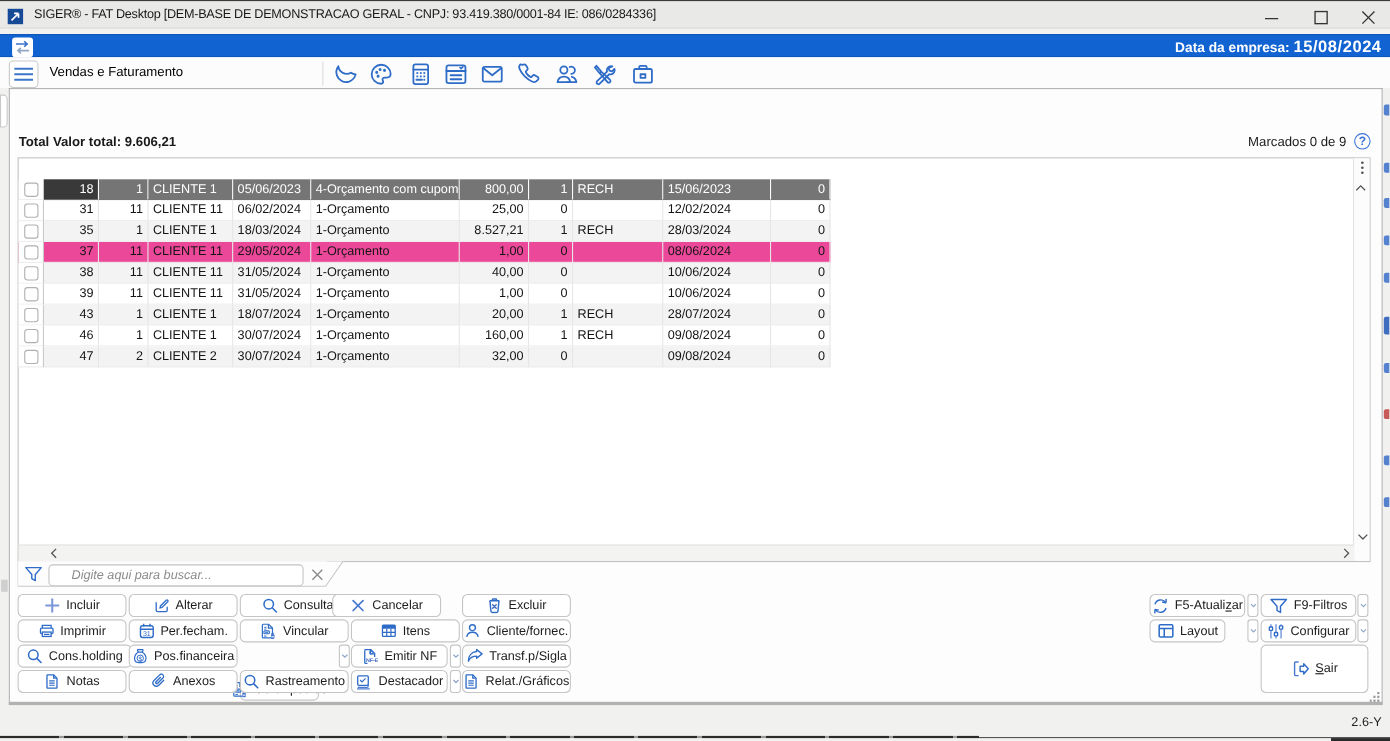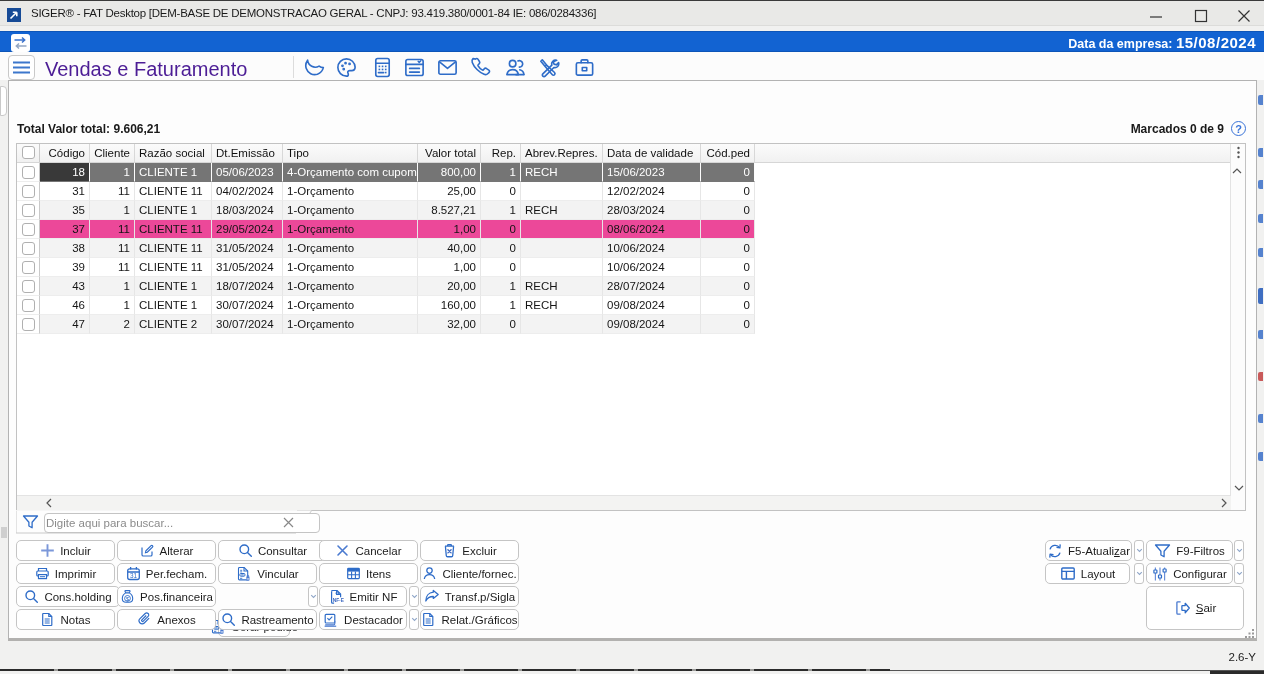--- a/index.html
+++ b/index.html
@@ -45,21 +45,21 @@
     <div class="abs" style="left:11px;top:1.5px;width:19px;height:18px;background:#fff;border-radius:3px"><svg width="19" height="18" viewBox="0 0 19 18">
         <path d="M3.5 6h10M11 3.5L13.7 6 11 8.5" stroke="#3a72cc" stroke-width="1.5" fill="none"></path>
         <path d="M15.5 12h-10M8 9.5L5.3 12 8 14.5" stroke="#93a7c4" stroke-width="1.5" fill="none"></path>
       </svg></div>
     <div class="t" style="right:8px">Data da empresa: <span style="font-size:15px;letter-spacing:0.5px">15/08/2024</span></div>
   </div>
 <div class="toolbar">
     <div class="abs" style="left:8px;top:3px;width:27px;height:25px;border:1px solid #c9c9c9;border-radius:4px;background:#fff"><svg width="25" height="23">
         <path d="M4 6.5h17M4 11.5h17M4 16.5h17" stroke="#3c77cc" stroke-width="2"></path>
       </svg></div>
-    <div class="abs" style="left:45px;top:6px;font-size:20px;color:#4c1d95">Vendas e Faturamento</div>
+    <div class="abs" style="left:45px;top:6px;font-size:12px;color:#000000">Vendas e Faturamento</div>
     <div class="abs" style="left:293px;top:4px;width:1px;height:22px;background:#dcdcdc"></div>
     <svg class="tbtn" style="left:304px" viewBox="0 0 24 24" fill="none" stroke="#2e6cc8" stroke-width="1.7" stroke-linecap="round" stroke-linejoin="round">
       <g>
         <path d="M16.5 13.5A8 8 0 0 1 7 3.9 9.7 9.7 0 0 0 3 11.8 9.2 9.2 0 0 0 12.2 21a9.7 9.7 0 0 0 8-4.6 8 8 0 0 1-3.7-2.9z" transform="translate(-1,-1.5) rotate(-18 12 12)"></path>
       </g>
     </svg>
     <svg class="tbtn" style="left:335px" viewBox="0 0 24 24" fill="none" stroke="#2e6cc8" stroke-width="1.7" stroke-linecap="round" stroke-linejoin="round">
       <g>
         <path d="M12 3a9 9 0 1 0 0 18c1.2 0 1.9-.8 1.9-1.8 0-.9-.6-1.4-.6-2.2 0-1 .8-1.8 2-1.8h2.1A3.7 3.7 0 0 0 21 11.6C20.8 6.8 16.8 3 12 3z"></path>
         <circle cx="7.8" cy="10.2" r="0.6" fill="#2e6cc8"></circle>
@@ -119,39 +119,24 @@
     <svg class="tbtn" style="left:573px" viewBox="0 0 24 24" fill="none" stroke="#2e6cc8" stroke-width="1.7" stroke-linecap="round" stroke-linejoin="round">
       <g>
         <rect x="3.5" y="7" width="17" height="13" rx="1.6"></rect>
         <path d="M8.5 7V5.2c0-.7.5-1.2 1.2-1.2h4.6c.7 0 1.2.5 1.2 1.2V7"></path>
         <rect x="9.7" y="12" width="4.6" height="3.4" fill="#fff"></rect>
       </g>
     </svg>
   </div>
 <div class="dlg">
     <div class="abs" style="left:8px;top:41px;font-size:12px;font-weight:bold;color:#1a1a1a">Total Valor total: 9.606,21</div>
-    <div class="abs" style="right:32px;top:41px;font-size:12px;font-weight:bold;color:#1a1a1a">Marcados 0 de 9</div>
+    <div class="abs" style="right:32px;top:41px;font-size:12px;font-weight:normal;color:#1a1a1a">Marcados 0 de 9</div>
     <div class="abs" style="right:10px;top:40px;width:15px;height:15px;border:1.5px solid #3973d8;border-radius:50%;color:#3973d8;font-size:11px;font-weight:bold;text-align:center;line-height:15px">?</div>
   </div>
 <div class="grid" style="left:16px;top:143px;width:1230px;height:368px">
-    <div class="hdr" style="width:1213px">
-      <div class="cell" style="left:0;width:23px;border-right-color:#c9c9c9">
-        <span class="cb" style="top:2px"></span>
-      </div>
-      <div class="cell r" style="left:23px;width:50px">Código</div>
-      <div class="cell r" style="left:73px;width:45px">Cliente</div>
-      <div class="cell l" style="left:118px;width:77px">Razão social</div>
-      <div class="cell l" style="left:195px;width:71px">Dt.Emissão</div>
-      <div class="cell l" style="left:266px;width:135px">Tipo</div>
-      <div class="cell r" style="left:401px;width:63px">Valor total</div>
-      <div class="cell r" style="left:464px;width:40px">Rep.</div>
-      <div class="cell l" style="left:504px;width:82px">Abrev.Repres.</div>
-      <div class="cell l" style="left:586px;width:98px">Data de validade</div>
-      <div class="cell r" style="left:684px;width:54px">Cód.ped</div>
-    </div>
     <div class="row sel" style="top:19px;width:738px;">
       <div class="cell c0" style="left:0;width:23px;background:#fff;border-right-color:#c9c9c9">
         <span class="cb"></span>
       </div>
       <div class="cell c1 r" style="left:23px;width:50px">18</div>
       <div class="cell c2 r" style="left:73px;width:45px">1</div>
       <div class="cell c3 l" style="left:118px;width:77px">CLIENTE 1</div>
       <div class="cell c4 l" style="left:195px;width:71px">05/06/2023</div>
       <div class="cell c5 l" style="left:266px;width:135px">4-Orçamento com cupom</div>
       <div class="cell c6 r" style="left:401px;width:63px">800,00</div>
@@ -160,21 +145,21 @@
       <div class="cell c9 l" style="left:586px;width:98px">15/06/2023</div>
       <div class="cell c10 r" style="left:684px;width:54px">0</div>
     </div>
     <div class="row" style="top:38px;width:738px;background:#fff">
       <div class="cell c0" style="left:0;width:23px;background:#fff;border-right-color:#c9c9c9">
         <span class="cb"></span>
       </div>
       <div class="cell c1 r" style="left:23px;width:50px">31</div>
       <div class="cell c2 r" style="left:73px;width:45px">11</div>
       <div class="cell c3 l" style="left:118px;width:77px">CLIENTE 11</div>
-      <div class="cell c4 l" style="left:195px;width:71px">04/02/2024</div>
+      <div class="cell c4 l" style="left:195px;width:71px">06/02/2024</div>
       <div class="cell c5 l" style="left:266px;width:135px">1-Orçamento</div>
       <div class="cell c6 r" style="left:401px;width:63px">25,00</div>
       <div class="cell c7 r" style="left:464px;width:40px">0</div>
       <div class="cell c8 l" style="left:504px;width:82px"></div>
       <div class="cell c9 l" style="left:586px;width:98px">12/02/2024</div>
       <div class="cell c10 r" style="left:684px;width:54px">0</div>
     </div>
     <div class="row" style="top:57px;width:738px;background:#f3f3f3">
       <div class="cell c0" style="left:0;width:23px;background:#fff;border-right-color:#c9c9c9">
         <span class="cb"></span>
@@ -300,21 +285,21 @@
       <path d="M2 1l4 4-4 4" stroke="#555" stroke-width="1.2" fill="none"></path>
     </svg>
   </div>
 <svg class="abs" style="left:16px;top:510px" width="300" height="24">
     <path d="M0 0v23h280l16-23z" fill="#fdfdfd" stroke="#c9c9c9" stroke-width="1"></path>
     <path d="M0 0h281" stroke="#fdfdfd" stroke-width="1.5"></path>
   </svg>
 <div class="abs" style="left:22px;top:514px"><svg width="17" height="16" viewBox="0 0 17 16" fill="none">
       <path d="M1.5 2h14l-5.4 6.2v5.6l-3.2-1.8V8.2z" stroke="#2e6cc8" stroke-width="1.3" stroke-linejoin="round"></path>
     </svg></div>
-<div class="abs" style="left:44px;top:513px;width:276px;height:20px;background:#fff;border:1px solid #c4c4c4;border-radius:4px;color:#8b8b8b;font-size:11.5px;line-height:19px;padding-left:1px">Digite aqui para buscar...</div>
+<div class="abs" style="left:44px;top:513px;width:232px;height:20px;background:#fff;border:1px solid #c4c4c4;border-radius:4px;font-style:italic;color:#8b8b8b;font-size:11.5px;line-height:19px;padding-left:20px">Digite aqui para buscar...</div>
 <svg class="abs" style="left:283px;top:517px" width="11" height="11">
     <path d="M1 1l9 9M10 1l-9 9" stroke="#888" stroke-width="1.2"></path>
   </svg>
 <div class="btn" style="left:16px;top:540px;width:99px;height:21px">
     <span class="bi">
       <svg width="15" height="15" viewBox="0 0 15 15" fill="none">
         <path d="M7.5 1.2v12.6M1.2 7.5h12.6" stroke="#7b97d9" stroke-width="1.9"></path>
       </svg>
     </span>
     <span class="bl">Incluir</span>
@@ -330,21 +315,21 @@
   </div>
 <div class="btn" style="left:218px;top:540px;width:109px;height:21px">
     <span class="bi">
       <svg width="15" height="15" viewBox="0 0 15 15" fill="none">
         <circle cx="6.3" cy="6.3" r="4.3" stroke="#2e6cc8" stroke-width="1.4"></circle>
         <path d="M9.5 9.5l3.8 3.8" stroke="#2e6cc8" stroke-width="1.4" stroke-linecap="round"></path>
       </svg>
     </span>
     <span class="bl">Consultar</span>
   </div>
-<div class="btn" style="left:319px;top:540px;width:99px;height:21px">
+<div class="btn" style="left:302px;top:540px;width:99px;height:21px">
     <span class="bi">
       <svg width="15" height="15" viewBox="0 0 15 15" fill="none">
         <path d="M3 3l9 9M12 3l-9 9" stroke="#4a7ad0" stroke-width="1.6" stroke-linecap="round"></path>
       </svg>
     </span>
     <span class="bl">Cancelar</span>
   </div>
 <div class="btn" style="left:420px;top:540px;width:99px;height:21px">
     <span class="bi">
       <svg width="15" height="15" viewBox="0 0 15 15" fill="none">
@@ -552,21 +537,21 @@
         <path d="M1.5 2h14l-5.4 6.2v5.6l-3.2-1.8V8.2z" stroke="#2e6cc8" stroke-width="1.3" stroke-linejoin="round"></path>
       </svg>
     </span>
     <span class="bl">F9-Filtros</span>
   </div>
 <div class="btn drp" style="left:1234px;top:540px;width:10px;height:21px;border-radius:3px">
     <svg width="7" height="5" viewBox="0 0 7 5">
       <path d="M1.2 1.2L3.5 3.5l2.3-2.3" stroke="#8fa6c8" stroke-width="1.1" fill="none"></path>
     </svg>
   </div>
-<div class="btn" style="left:1045px;top:563px;width:85px;height:21px">
+<div class="btn" style="left:1045px;top:563px;width:69px;height:21px">
     <span class="bi">
       <svg width="16" height="15" viewBox="0 0 16 15" fill="none">
         <rect x="1.8" y="2" width="12.4" height="11" rx="1" stroke="#2e6cc8" stroke-width="1.4"></rect>
         <path d="M1.8 5.4h12.4M6.4 5.4V13" stroke="#2e6cc8" stroke-width="1.4"></path>
       </svg>
     </span>
     <span class="bl">Layout</span>
   </div>
 <div class="btn drp" style="left:1134px;top:563px;width:10px;height:21px;border-radius:3px">
     <svg width="7" height="5" viewBox="0 0 7 5">

